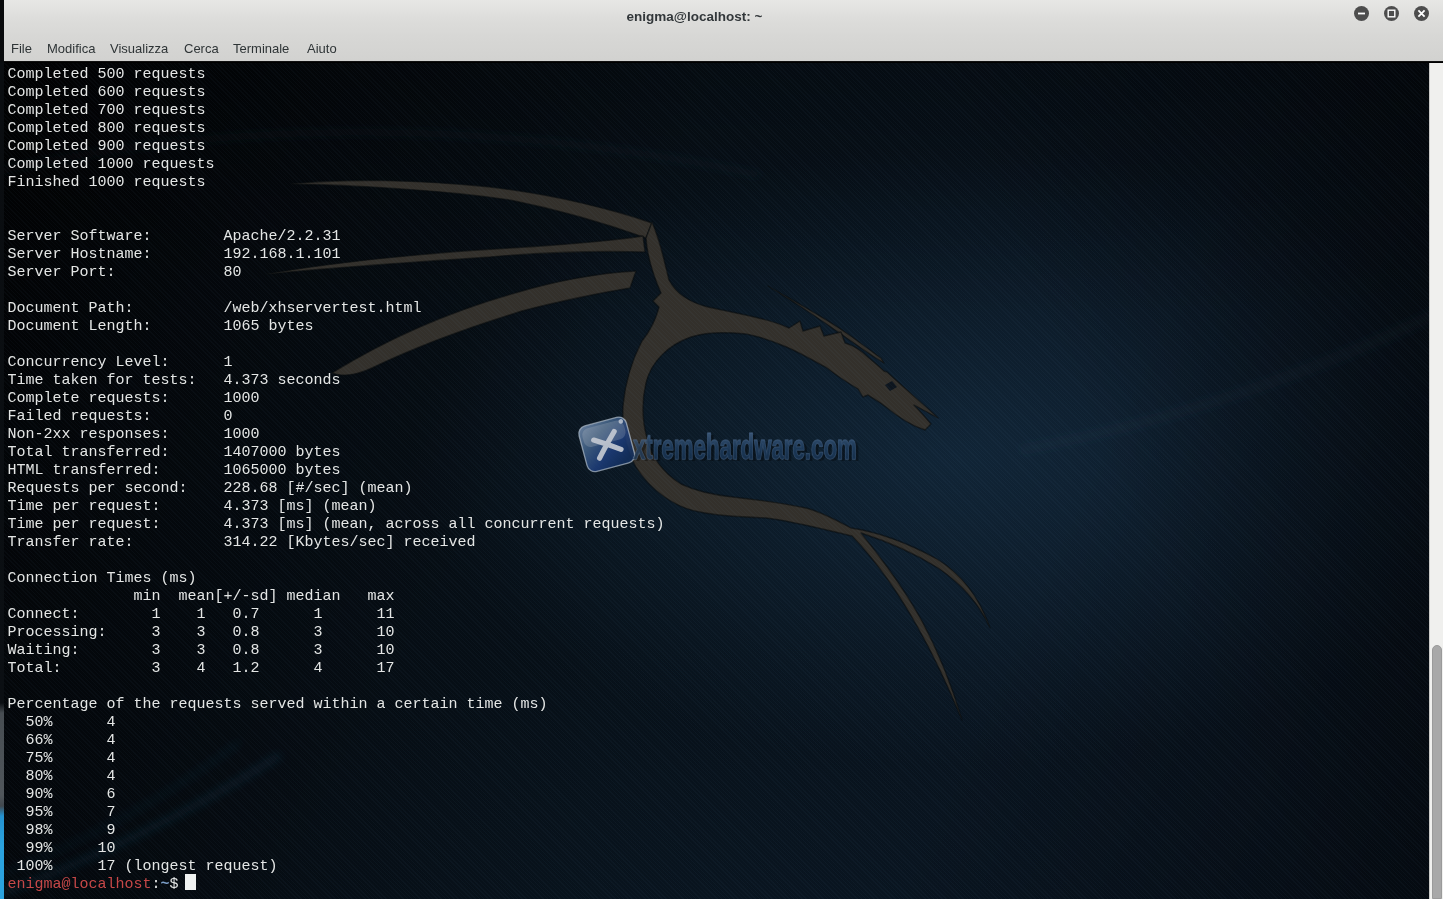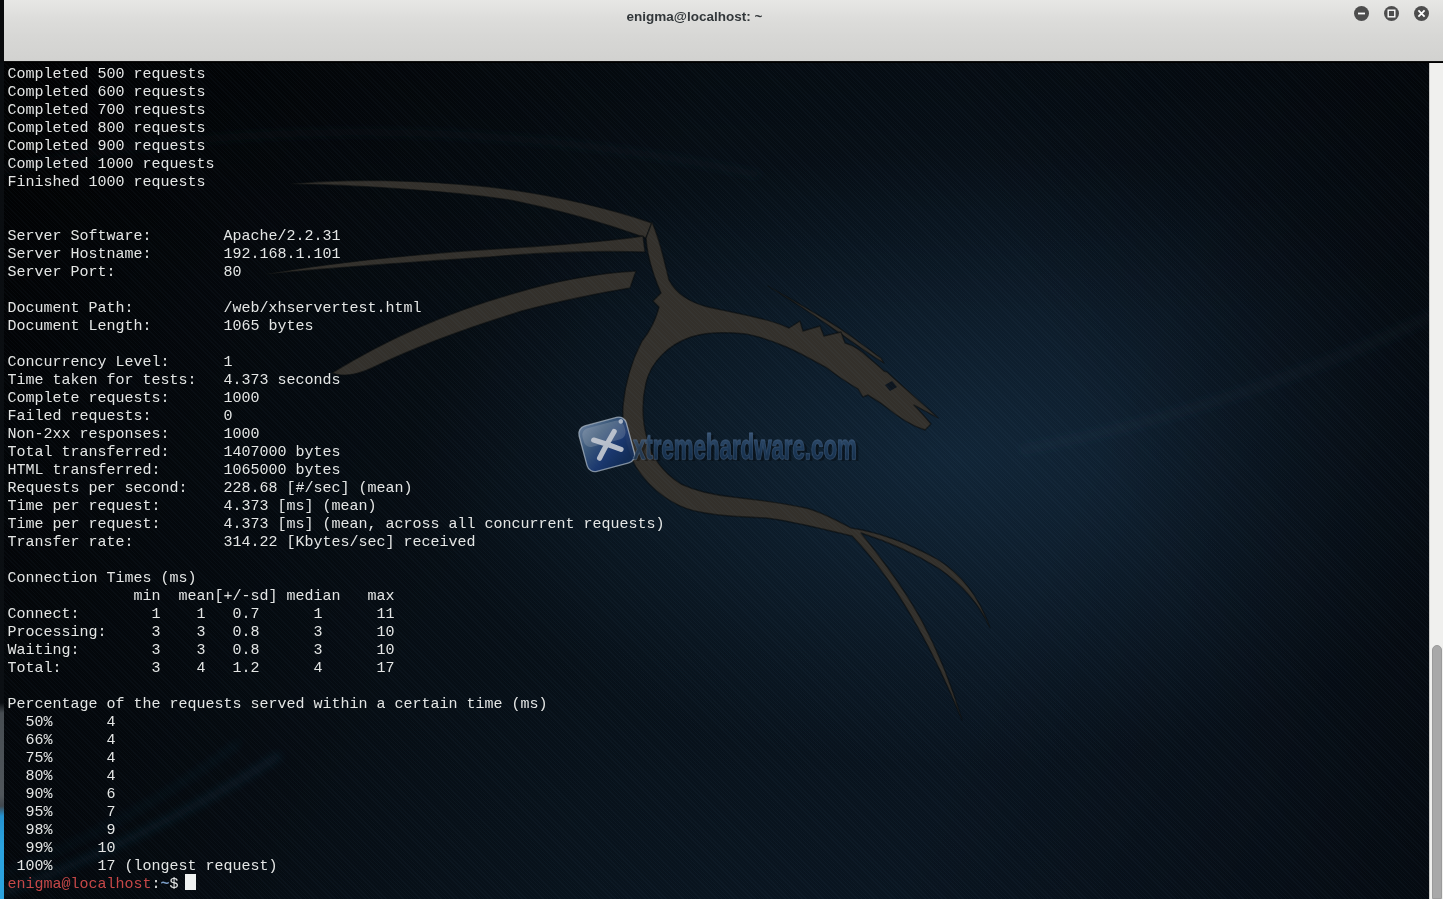--- a/index.html
+++ b/index.html
@@ -227,18 +227,26 @@
       <div class="btn"><svg width="15" height="15">
             <path d="M4 7.5h7" stroke="#fff" stroke-width="1.8" fill="none"></path>
           </svg></div>
       <div class="btn"><svg width="15" height="15">
             <rect x="4.2" y="4.2" width="6.6" height="6.6" stroke="#fff" stroke-width="1.4" fill="none"></rect>
           </svg></div>
       <div class="btn"><svg width="15" height="15">
             <path d="M4.4 4.4l6.2 6.2M10.6 4.4l-6.2 6.2" stroke="#fff" stroke-width="1.8" fill="none"></path>
           </svg></div>
     </div>
+    <div class="menubar">
+        <span style="left:11px">File</span>
+        <span style="left:47px">Modifica</span>
+        <span style="left:110px">Visualizza</span>
+        <span style="left:184px">Cerca</span>
+        <span style="left:233px">Terminale</span>
+        <span style="left:307px">Aiuto</span>
+      </div>
   </div>
   <div class="ledge"></div>
   <div class="sbar">
       <div class="sthumb"></div>
     </div>
 </div>
 
 </body></html>

